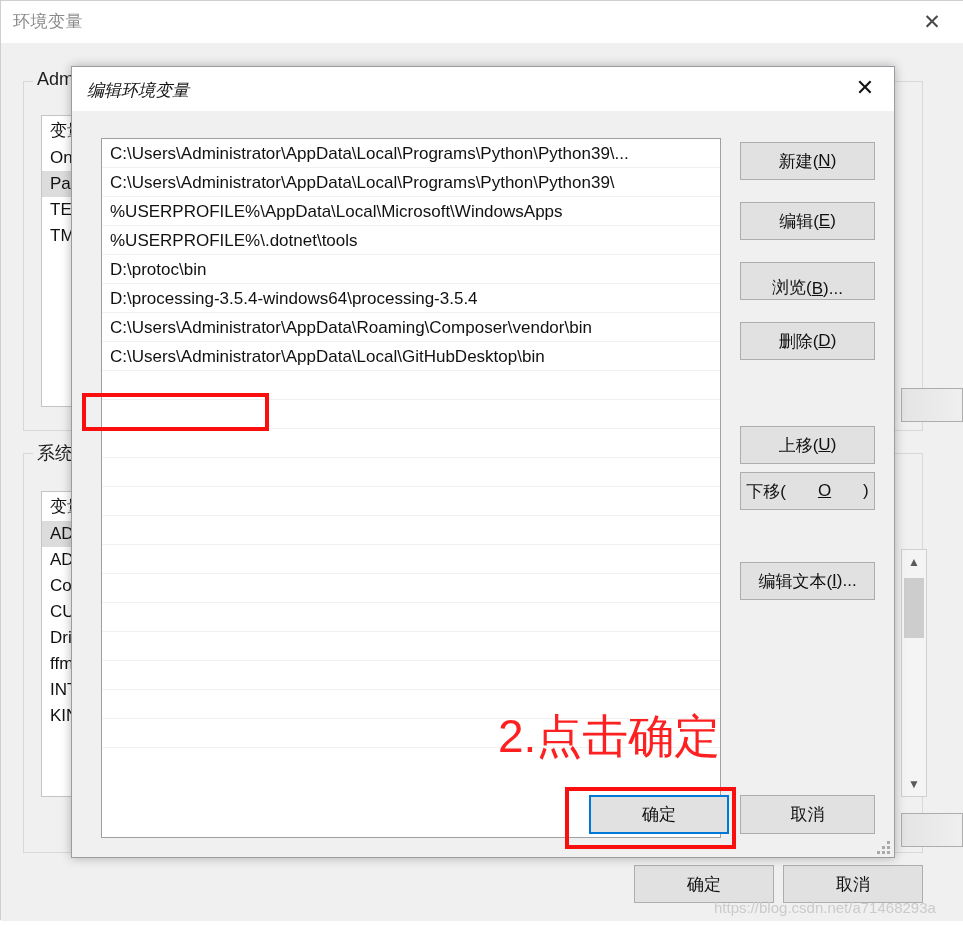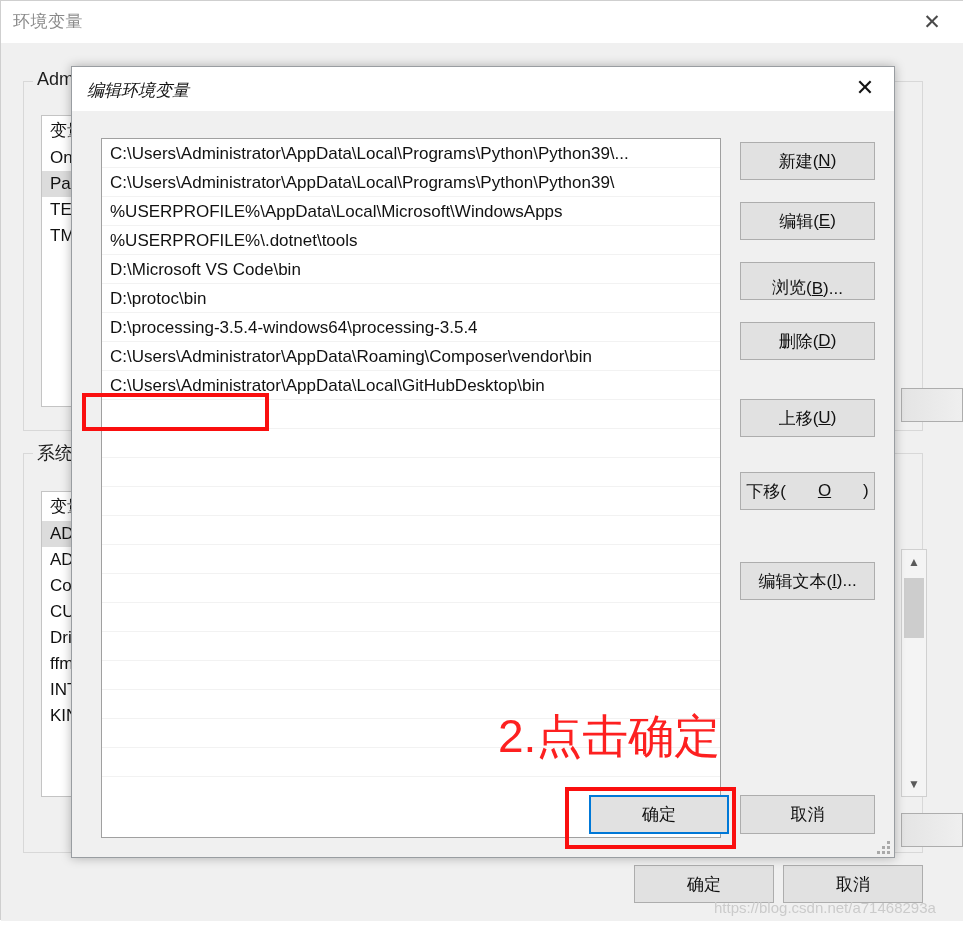--- a/index.html
+++ b/index.html
@@ -275,21 +275,20 @@
     <div class="dlg-titlebar">
       <div class="dlg-title-text">编辑环境变量</div>
       <div class="dlg-close">✕</div>
     </div>
 
     <div class="path-list">
       <div class="path-row">C:\Users\Administrator\AppData\Local\Programs\Python\Python39\...</div>
       <div class="path-row">C:\Users\Administrator\AppData\Local\Programs\Python\Python39\</div>
       <div class="path-row">%USERPROFILE%\AppData\Local\Microsoft\WindowsApps</div>
       <div class="path-row">%USERPROFILE%\.dotnet\tools</div>
-      <div class="path-row">D:\Microsoft VS Code\bin</div>
       <div class="path-row">D:\protoc\bin</div>
       <div class="path-row">D:\processing-3.5.4-windows64\processing-3.5.4</div>
       <div class="path-row">C:\Users\Administrator\AppData\Roaming\Composer\vendor\bin</div>
       <div class="path-row">C:\Users\Administrator\AppData\Local\GitHubDesktop\bin</div>
       <div class="path-row empty">&nbsp;</div>
       <div class="path-row empty">&nbsp;</div>
       <div class="path-row empty">&nbsp;</div>
       <div class="path-row empty">&nbsp;</div>
       <div class="path-row empty">&nbsp;</div>
       <div class="path-row empty">&nbsp;</div>
@@ -315,21 +314,21 @@
     <div class="dlg-btn" style="top:195px;align-items:flex-end;">
       <span>浏览(</span>
         <span class="acc">B</span>
         <span>)...</span>
     </div>
     <div class="dlg-btn" style="top:255px;">
       <span>删除(</span>
         <span class="acc">D</span>
         <span>)</span>
     </div>
-    <div class="dlg-btn" style="top:332px;">
+    <div class="dlg-btn" style="top:359px;">
       <span>上移(</span>
         <span class="acc">U</span>
         <span>)</span>
     </div>
     <div class="dlg-btn" style="top:405px;gap:32px;">
       <span>下移(</span>
         <span class="acc">O</span>
         <span>)</span>
     </div>
     <div class="dlg-btn" style="top:495px;">

